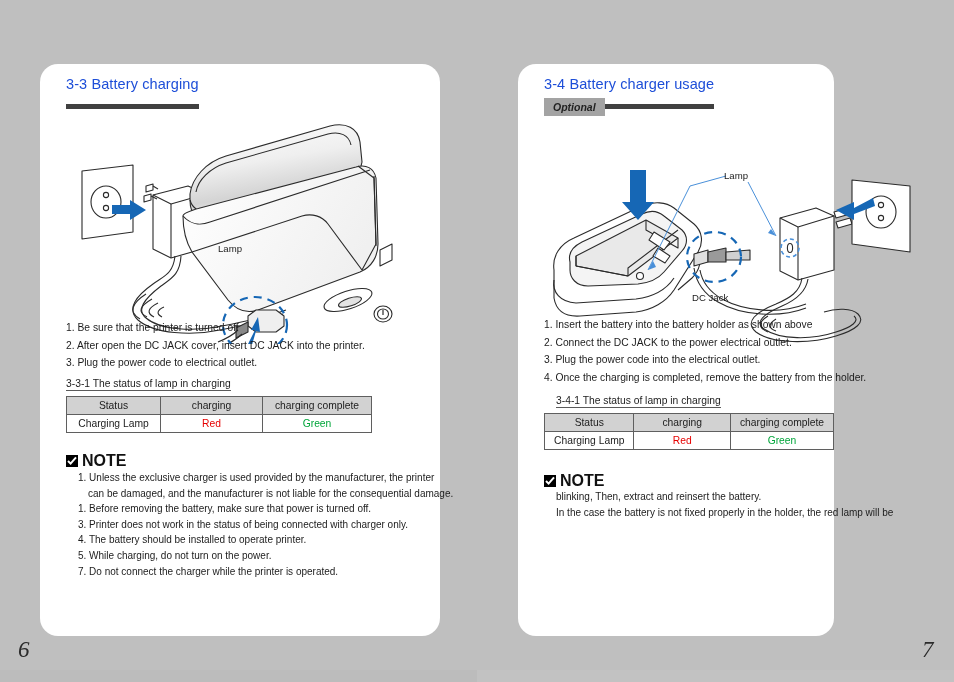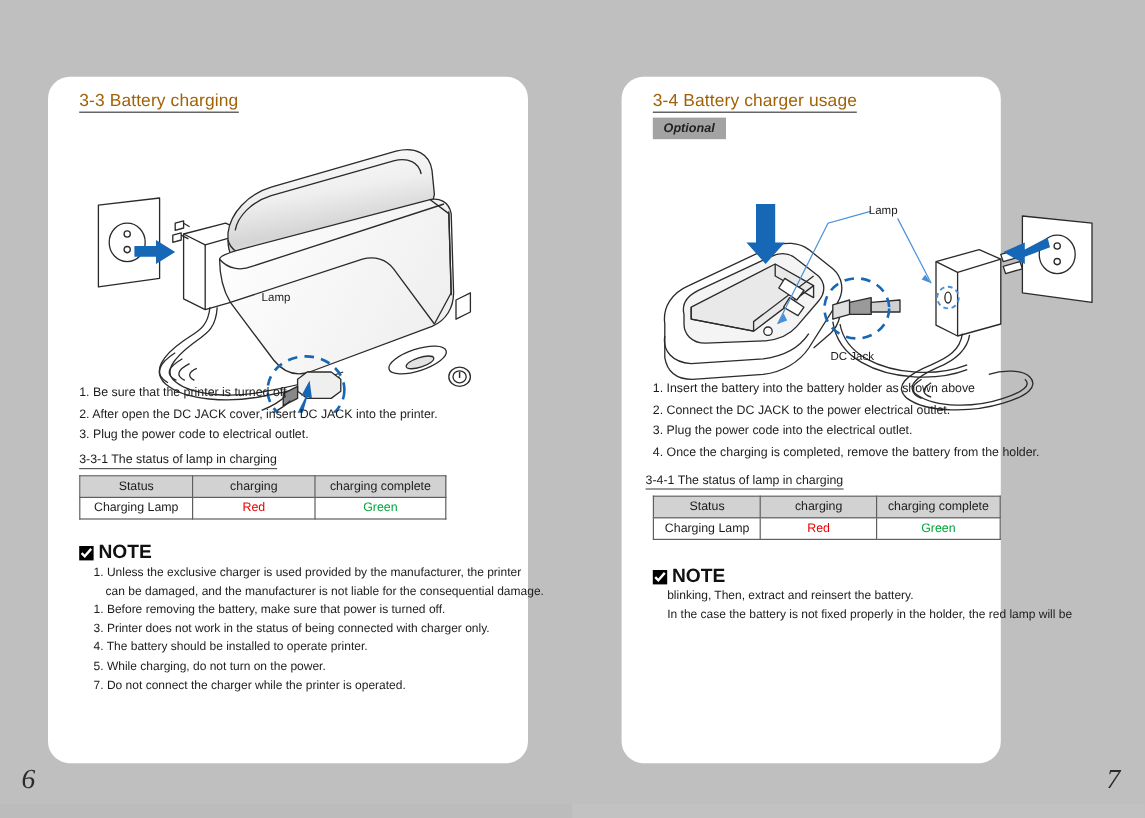--- a/index.html
+++ b/index.html
@@ -33,25 +33,25 @@
     font-style:italic;
     font-size:23px;
     color:#2b2b2b;
   }
   .pagenum.l{left:18px;top:637px;}
   .pagenum.r{left:922px;top:637px;}
 
   .sec-title{
     position:absolute;
     font-size:14.5px;
-    color:#a16207;
+    color:#1d4ed8;
     letter-spacing:.1px;
     white-space:nowrap;
-    border-bottom:1px solid #404040;
-    padding-bottom:1px;
+    border-bottom:5px solid #404040;
+    padding-bottom:12px;
   }
   .optional-badge{
     position:absolute;
     background:#a3a3a3;
     color:#222;
     font-size:10.5px;
     font-style:italic;
     font-weight:bold;
     padding:3px 9px 3px 9px;
     white-space:nowrap;
@@ -333,21 +333,21 @@
       <div class="lbl" style="left:174px;top:172px;">DC Jack</div>
     </div>
 
     <div class="steps" style="left:26px;top:252px;">
       <div>1. Insert the battery into the battery holder as shown above</div>
       <div>2. Connect the DC JACK to the power electrical outlet.</div>
       <div>3. Plug the power code into the electrical outlet.</div>
       <div>4. Once the charging is completed, remove the battery from the holder.</div>
     </div>
 
-    <div class="sub-title" style="left:20px;top:331px;">3-4-1 The status of lamp in charging</div>
+    <div class="sub-title" style="left:38px;top:331px;">3-4-1 The status of lamp in charging</div>
 
     <table class="statustbl" style="left:26px;top:349px;">
       <thead>
         <tr>
           <th style="width:89px;">Status</th>
           <th style="width:97px;">charging</th>
           <th style="width:104px;">charging complete</th>
         </tr>
       </thead>
       <tbody>

